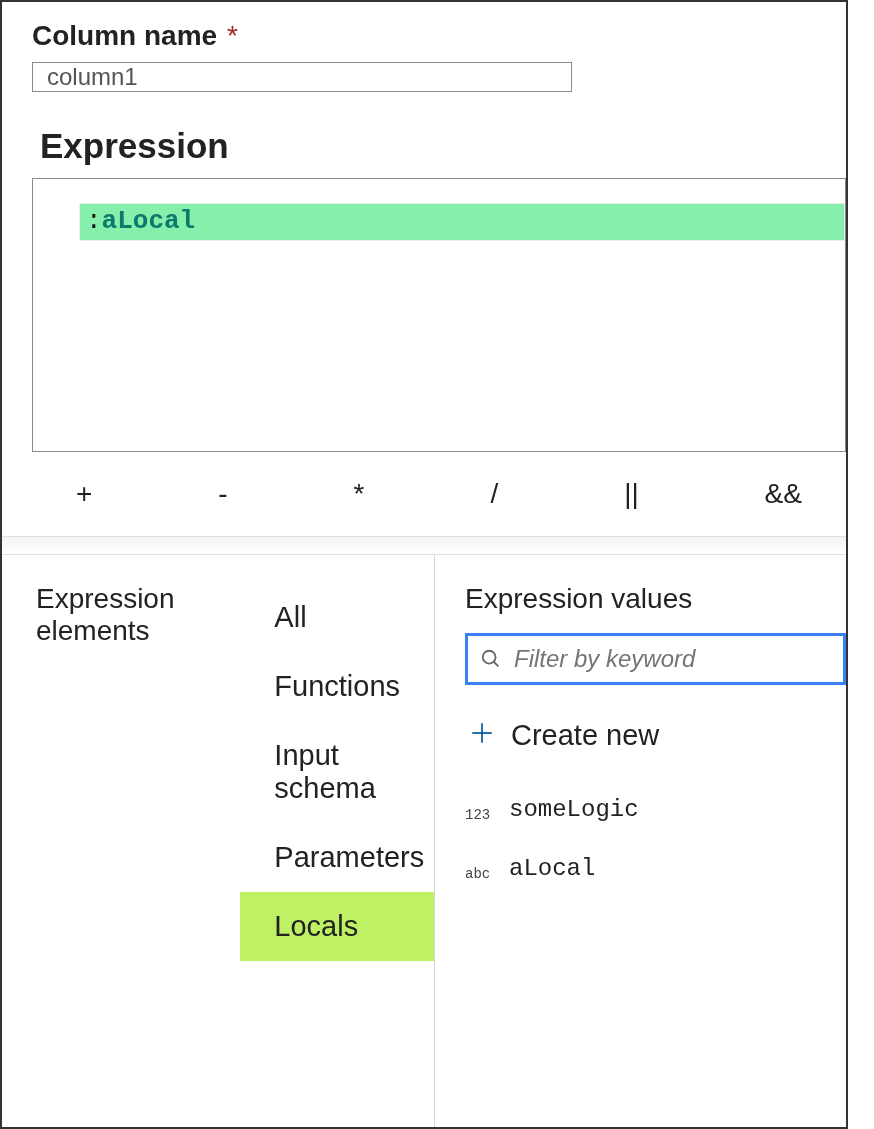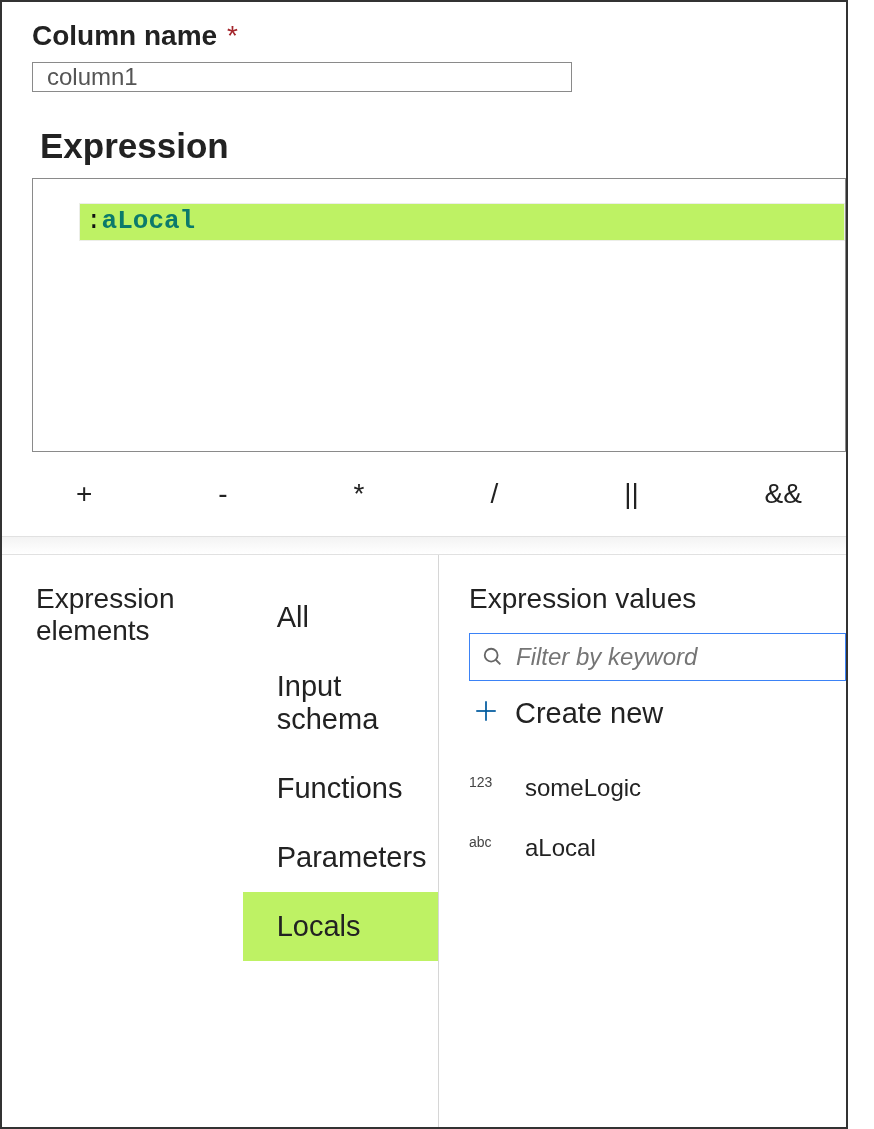--- a/index.html
+++ b/index.html
@@ -47,21 +47,21 @@
     border: 1px solid #8a8a8a;
     height: 274px;
     padding: 24px 0 0 46px;
     margin-right: -30px; 
     font-family: Consolas, "Courier New", monospace;
     font-size: 26px;
     position: relative;
   }
   .expr-line {
     display: inline-block;
-    background: #bef264;
+    background: #86efac;
     border: 1px solid #eceee8;
     padding: 2px 6px 4px 6px;
     width: calc(100% - 0px);
     white-space: pre;
   }
   .tok-colon { color: #111; }
   .tok-ident { color: #0b7a6b; font-weight: 600; }
 
   .op-row {
     display: flex;
@@ -116,23 +116,23 @@
 
   .right-pane {
     flex: 1;
     padding: 28px 0 0 30px;
     display: flex;
     flex-direction: column;
   }
   .filter-wrap {
     display: flex;
     align-items: center;
-    border: 1px solid #3b82f6;
+    border: 3px solid #3b82f6;
     padding: 8px 12px;
-    margin-bottom: 8px;
+    margin-bottom: 26px;
   }
   .filter-wrap svg { flex: none; }
   .filter-input {
     border: none;
     outline: none;
     font-size: 24px;
     font-style: italic;
     color: #666;
     flex: 1;
     margin-left: 10px;
@@ -142,25 +142,26 @@
     display: flex;
     align-items: center;
     gap: 16px;
     font-size: 29px;
     padding: 8px 0 28px 4px;
     cursor: pointer;
   }
   .plus-icon { color: #005a9e; font-size: 30px; line-height: 1; font-weight: 300; }
   .val-item {
     display: flex;
-    align-items: flex-start;
-    gap: 22px;
+    align-items: flex-end;
+    gap: 10px;
     font-size: 24px;
     padding: 16px 0;
     cursor: pointer;
+    font-family: Liberation Mono, monospace;
   }
   .type-badge {
     font-size: 14px;
     width: 34px;
     text-align: left;
     color: #444;
   }
 </style>
 </head>
 <body>
@@ -192,22 +193,22 @@
   </div>
 
   <div class="divider-gap"></div>
 
   <div class="lower">
 
     <div class="left-pane">
       <div class="pane-title">Expression elements</div>
       <div class="elem-list">
         <div class="elem-item">All</div>
+        <div class="elem-item">Functions</div>
         <div class="elem-item">Input schema</div>
-        <div class="elem-item">Functions</div>
         <div class="elem-item">Parameters</div>
         <div class="elem-item selected">Locals</div>
       </div>
     </div>
 
     <div class="right-pane">
       <div class="pane-title">Expression values</div>
 
       <div class="filter-wrap">
         <svg width="22" height="22" viewBox="0 0 24 24" fill="none" stroke="#666" stroke-width="2">

